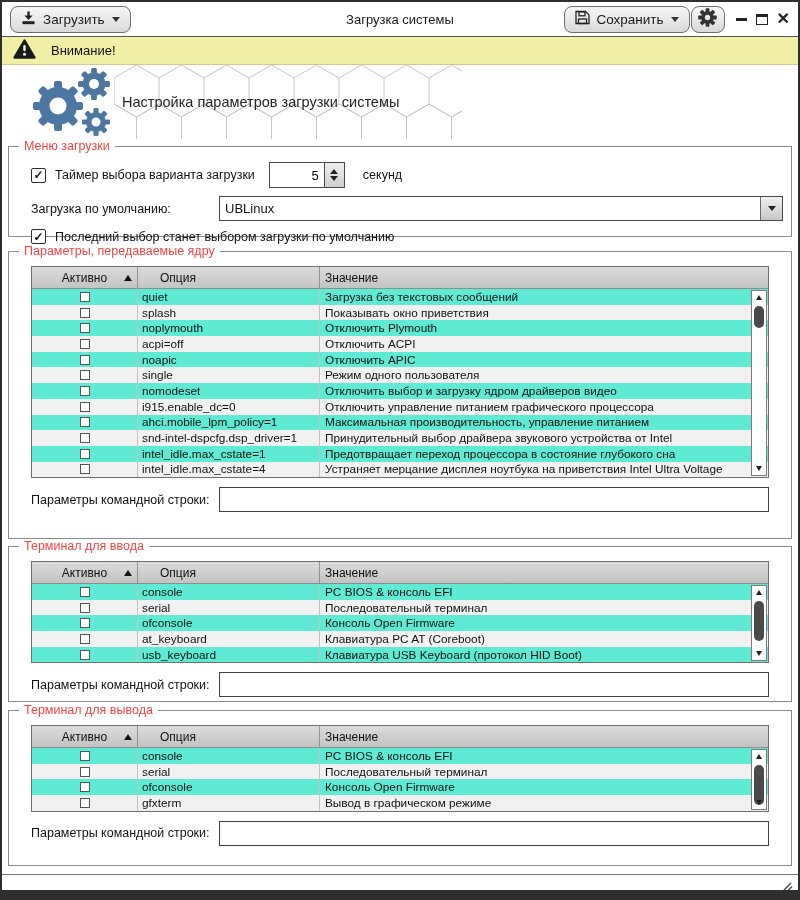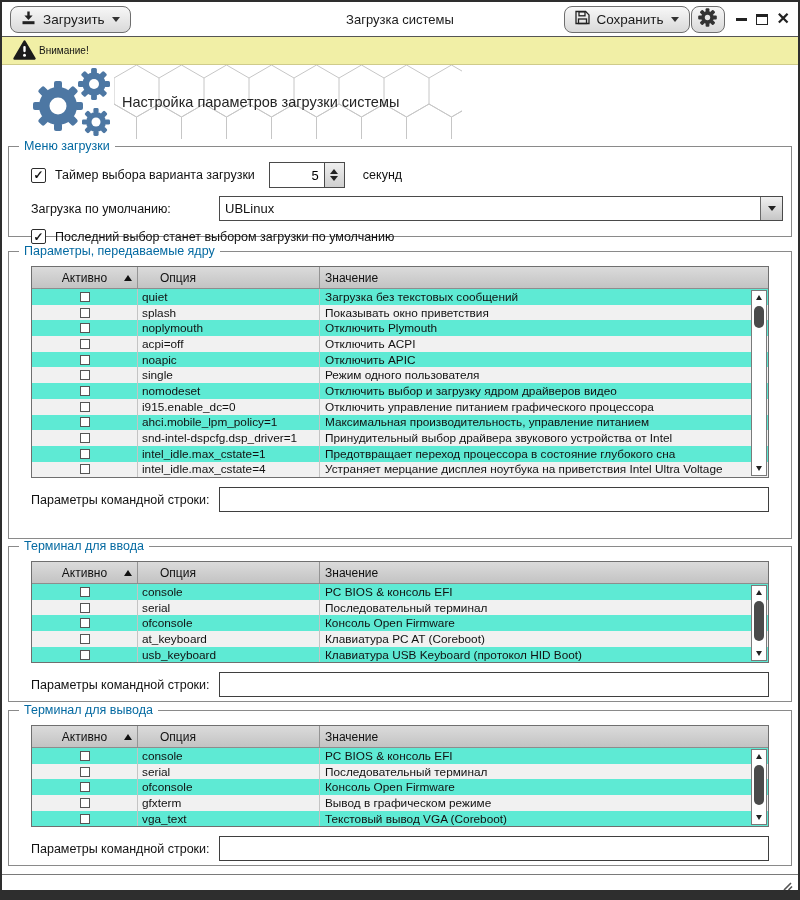--- a/index.html
+++ b/index.html
@@ -20,35 +20,35 @@
   .iconbtn{ width:34px; justify-content:center; padding:0; }
   .caret{ width:0; height:0; border-left:4.5px solid transparent;
     border-right:4.5px solid transparent; border-top:5.5px solid #333; }
   .tb-right{ margin-left:auto; display:flex; align-items:center; gap:1px; }
   .winctl{ display:flex; align-items:center; gap:9px; margin-left:10px; }
   .ic-min{ width:11px; height:3px; background:#222; }
   .ic-max{ width:12px; height:11px; border:1.5px solid #222; border-top-width:3.5px; }
   .ic-close{ font-size:16px; line-height:1; color:#222; font-weight:bold; }
   
   .warnbar{ height:28px; background:#f1efa6; border-bottom:1px solid #cfcb8a;
-    display:flex; align-items:center; gap:3px; padding-left:11px; font-size:10px; }
+    display:flex; align-items:center; gap:15px; padding-left:11px; font-size:13px; }
   
   .banner{ height:74px; position:relative; }
   .gears{ position:absolute; left:18px; top:1px; }
   .hexzone{ position:absolute; left:112px; top:0; width:348px; height:74px; }
   .banner-title{ position:absolute; left:8px; top:29px; font-size:14.5px; color:#242424; }
   
   .groupbox{ margin:0 6px; border:1px solid #8a8a8a; position:relative; }
   .g1{ margin-top:7px; height:91px; padding:15px 8px 0 22px; }
   .g2{ margin-top:14px; height:288px; }
   .g34{ height:156px; }
   .g3{ margin-top:7px; }
   .g4{ margin-top:8px; }
   .legend{ position:absolute; top:-8px; left:10px; background:#fff; padding:0 5px;
-    font-size:12.5px; color:#0369a1; }
+    font-size:12.5px; color:#ef4444; }
   
   .mrow{ display:flex; align-items:center; }
   .mrow + .mrow{ margin-top:8px; }
   .cb{ width:15px; height:15px; border:1.5px solid #2d2d2d; border-radius:2px;
     background:#fff; display:inline-flex; align-items:center; justify-content:center;
     font-size:12px; font-weight:bold; color:#111; margin-right:9px; flex:none; }
   .cklabel{ font-size:12.5px; }
   .spin{ display:flex; height:26px; border:1px solid #4a4a4a; margin-left:14px; background:#fff; }
   .spin-field{ width:54px; border:none; outline:none; text-align:right; padding-right:5px;
     font-size:13px; font-family:inherit; }
@@ -497,27 +497,20 @@
           </div>
 
           <div class="tr">
             <div class="td td1">
               <span class="rowcb"></span>
             </div>
             <div class="td td2">gfxterm</div>
             <div class="td td3">Вывод в графическом режиме</div>
           </div>
 
-          <div class="tr">
-            <div class="td td1">
-              <span class="rowcb"></span>
-            </div>
-            <div class="td td2">vga_text</div>
-            <div class="td td3">Текстовый вывод VGA (Coreboot)</div>
-          </div>
         </div>
       <div class="scroll">
         <span class="sb-btn sb-up">
             <span class="tri-up"></span>
           </span>
         <span class="sb-thumb thumb-t2"></span>
         <span class="sb-btn sb-dn">
             <span class="tri-dn"></span>
           </span>
       </div>

